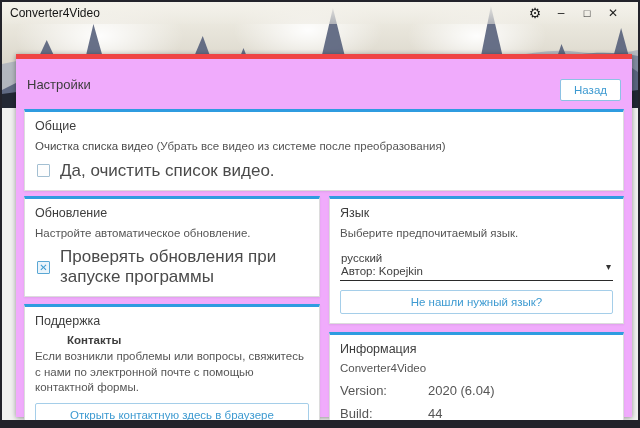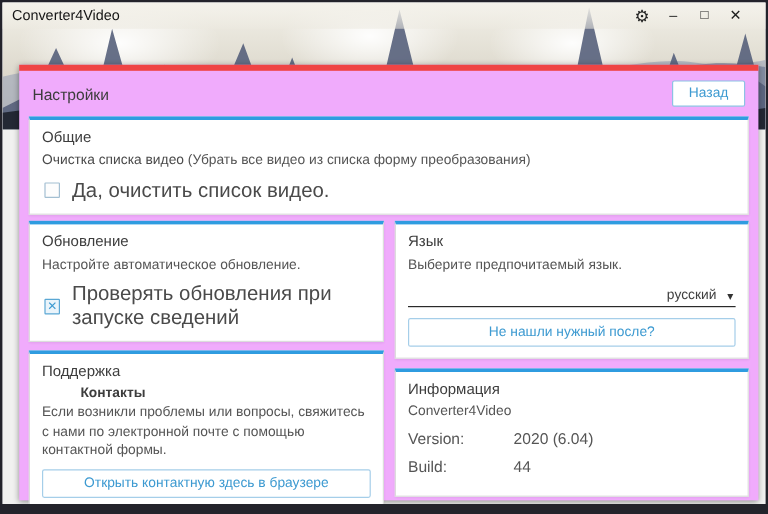--- a/index.html
+++ b/index.html
@@ -40,21 +40,21 @@
     box-shadow:0 1px 5px rgba(0,0,0,.4);
     padding:0 8px;
   }
   .panel-header {
     display:flex; align-items:center; justify-content:space-between;
     padding:8px 3px 8px 3px;
   }
   .panel-title { font-size:13px; color:#3c3c3c; }
   .btn-back {
     font-family:inherit; font-size:11.5px; color:#3d9ad1; background:#fff;
-    border:1px solid #8cc2e4; border-radius:2px; padding:4px 13px; cursor:pointer;
+    border:1px solid #8cc2e4; border-radius:2px; padding:4px 13px; cursor:pointer;margin-top:12px;
   }
   .card {
     background:#fff; border:1px solid #dcdcdc; border-top:3px solid #2f9ce0;
     box-shadow:0 1px 2px rgba(0,0,0,.07);
     padding:7px 10px 9px 10px;
   }
   .card h3 { font-size:12.5px; color:#3d3d3d; font-weight:normal; margin-bottom:6px; }
   .txt { font-size:11.5px; color:#555; line-height:1.35; }
   .bold-lead { font-weight:normal; color:#4a4a4a; }
   .check-row { display:flex; align-items:center; margin-top:6px; }
@@ -72,21 +72,21 @@
   .btn-outline {
     display:block; width:100%; font-family:inherit; font-size:11.5px; color:#3d9ad1;
     background:#fff; border:1px solid #a5cee9; border-radius:2px;
     padding:5px 4px; text-align:center; cursor:pointer;
   }
   .subhead { font-size:11.5px; font-weight:bold; color:#3d3d3d; margin:10px 0 3px 0; }
   .subhead.first { margin-top:2px;padding-left:32px; }
   .para { margin-bottom:7px; }
   .select-box {
     position:relative; border-bottom:1px solid #2a2a2a;
-    padding:1px 16px 3px 1px; margin:10px 0 9px 0; cursor:pointer;text-align:right;
+    padding:1px 16px 3px 1px; margin:10px 0 9px 0; cursor:pointer;
   }
   .select-line1 { font-size:11.5px; color:#3f3f3f; }
   .select-line2 { font-size:11.5px; color:#3f3f3f; margin-top:1px; }
   .caret { position:absolute; right:2px; top:50%; transform:translateY(-50%); font-size:10px; color:#333; }
   .info-app { font-size:11.5px; color:#555; margin:3px 0 9px 0; }
   .info-row { display:flex; font-size:13px; color:#555; margin-bottom:8px; }
   .info-row .lbl { width:88px; flex:0 0 auto; }
 </style>
 </head>
 <body>
@@ -133,38 +133,38 @@
   <div class="panel">
 
     <div class="panel-header">
       <span class="panel-title">Настройки</span>
       <button class="btn-back">Назад</button>
     </div>
 
     <div class="card">
       <h3>Общие</h3>
       <div class="txt">
-        <span class="bold-lead">Очистка списка видео</span><span> (Убрать все видео из списка форму преобразования)</span>
+        <span class="bold-lead">Очистка списка видео</span><span> (Убрать все видео из системе после преобразования)</span>
       </div>
       <div class="check-row">
         <span class="checkbox">✕</span>
         <span class="check-label">Да, очистить список видео.</span>
       </div>
     </div>
 
     <div class="columns">
 
       <div class="col-left">
 
         <div class="card">
           <h3>Обновление</h3>
           <div class="txt">Настройте автоматическое обновление.</div>
           <div class="check-row">
             <span class="checkbox checked">✕</span>
-            <span class="check-label">Проверять обновления при запуске сведений</span>
+            <span class="check-label">Проверять обновления при запуске программы</span>
           </div>
         </div>
 
         <div class="card">
           <h3>Поддержка</h3>
           <div class="subhead first">Контакты</div>
           <div class="txt para">Если возникли проблемы или вопросы, свяжитесь с нами по электронной почте с помощью контактной формы.</div>
           <button class="btn-outline">Открыть контактную здесь в браузере</button>
           <div class="subhead">Сведения о системе</div>
           <div class="txt para">При ошибках программы здесь можно создать файл журнала и файл сведений о системе.</div>
@@ -173,23 +173,24 @@
 
       </div>
 
       <div class="col-right">
 
         <div class="card">
           <h3>Язык</h3>
           <div class="txt">Выберите предпочитаемый язык.</div>
           <div class="select-box">
             <div class="select-line1">русский</div>
+            <div class="select-line2">Автор: Kopejkin</div>
             <span class="caret">▾</span>
           </div>
-          <button class="btn-outline">Не нашли нужный после?</button>
+          <button class="btn-outline">Не нашли нужный язык?</button>
         </div>
 
         <div class="card">
           <h3>Информация</h3>
           <div class="info-app">Converter4Video</div>
           <div class="info-row">
             <span class="lbl">Version:</span>
             <span>2020 (6.04)</span>
           </div>
           <div class="info-row">

